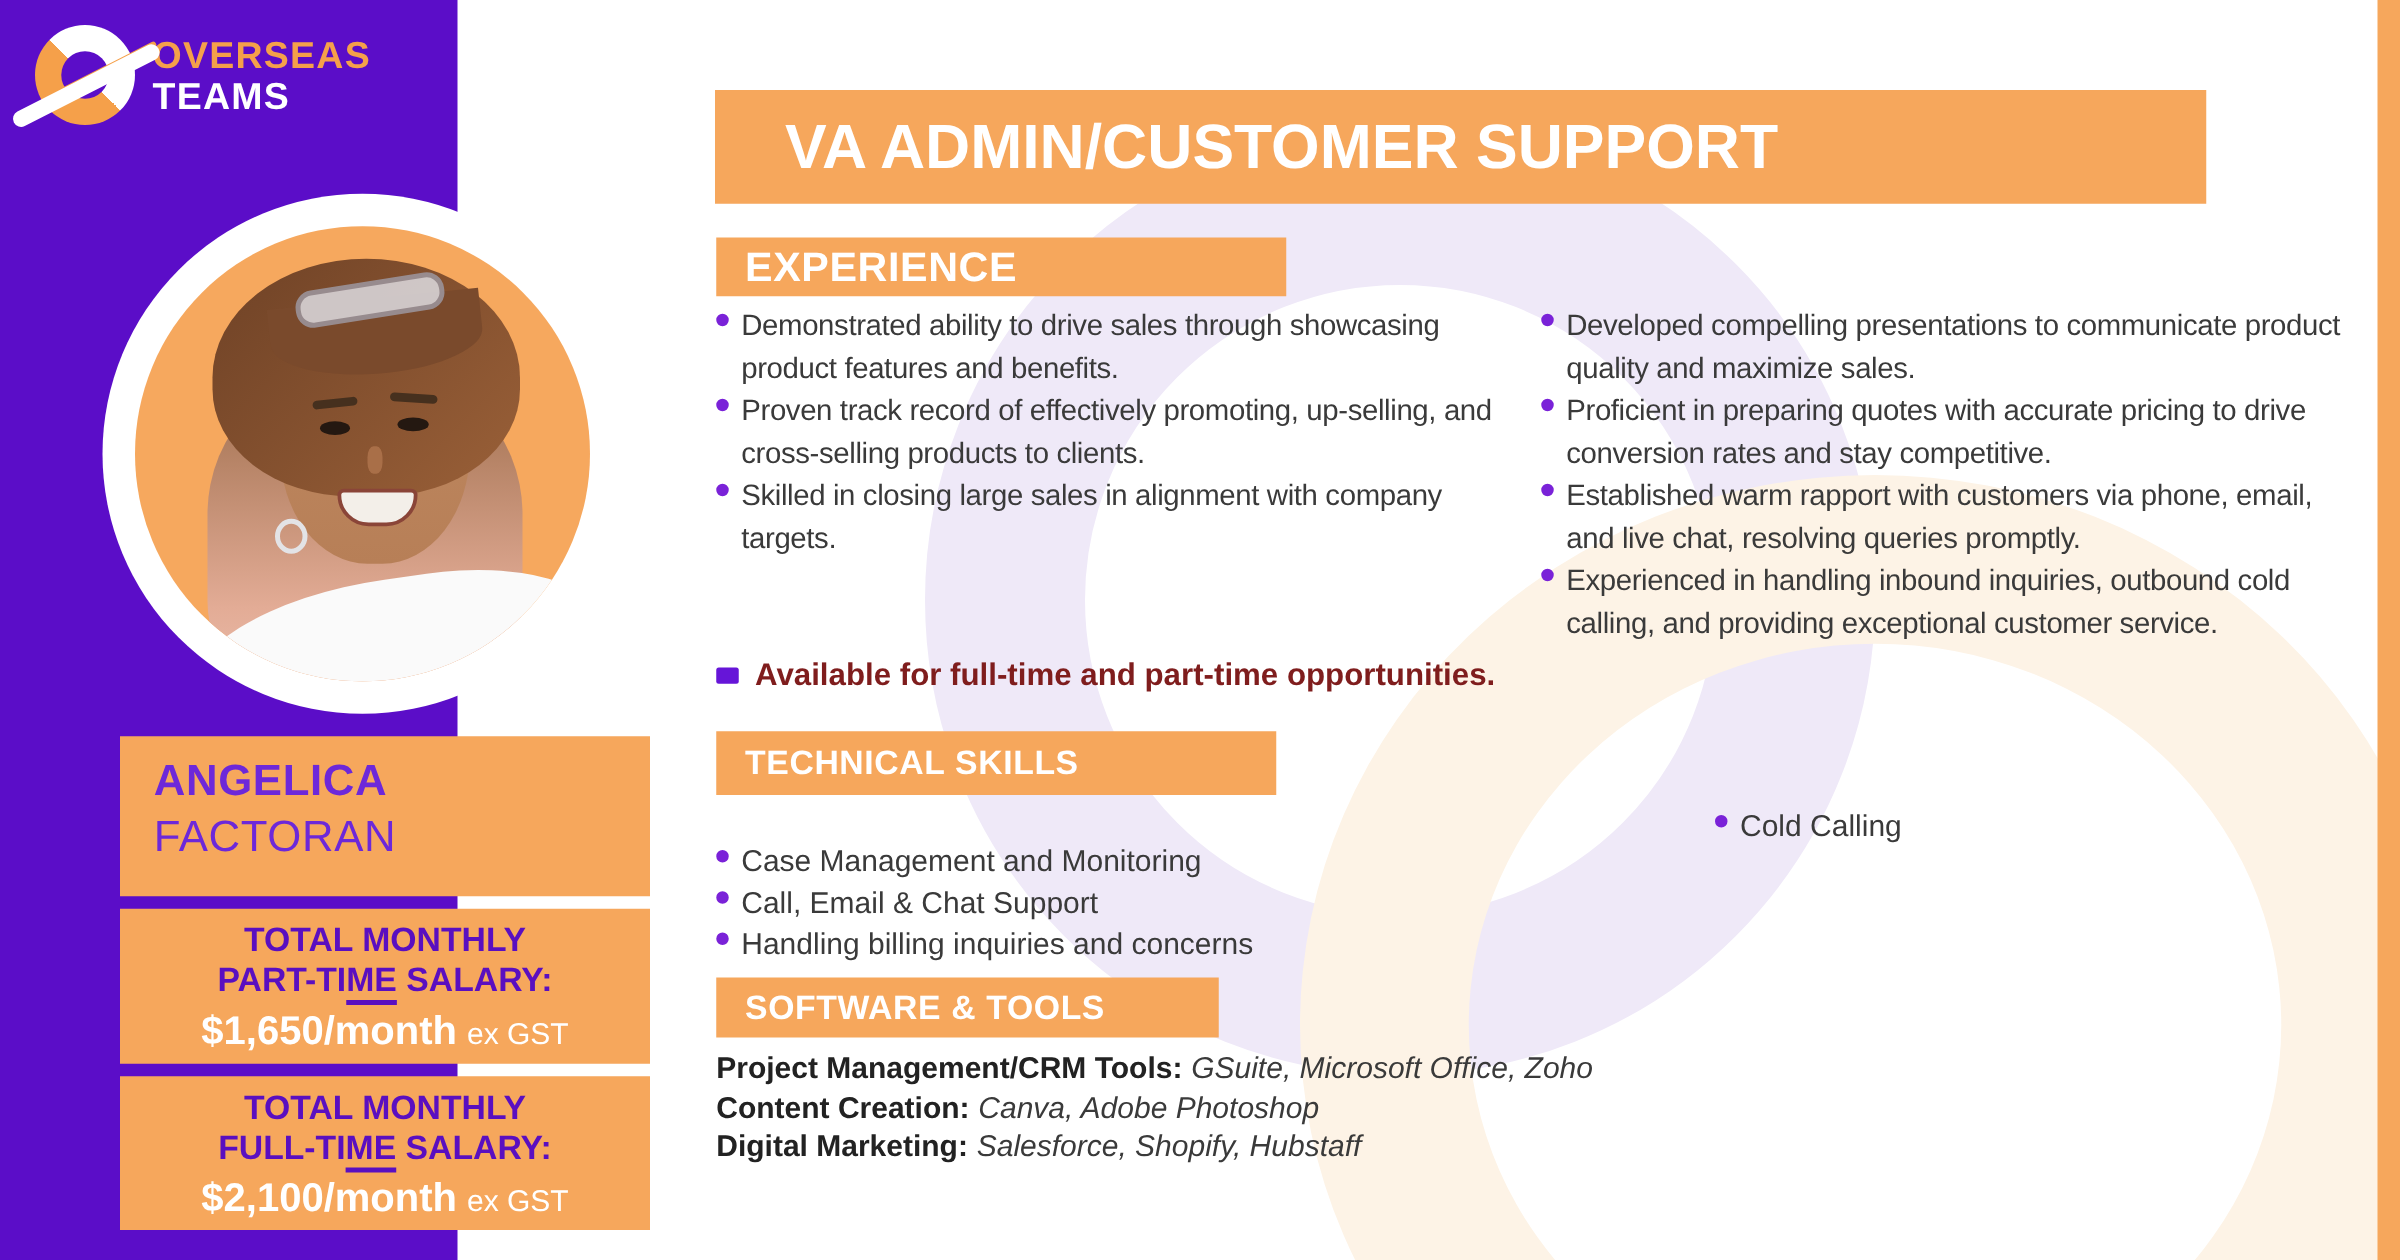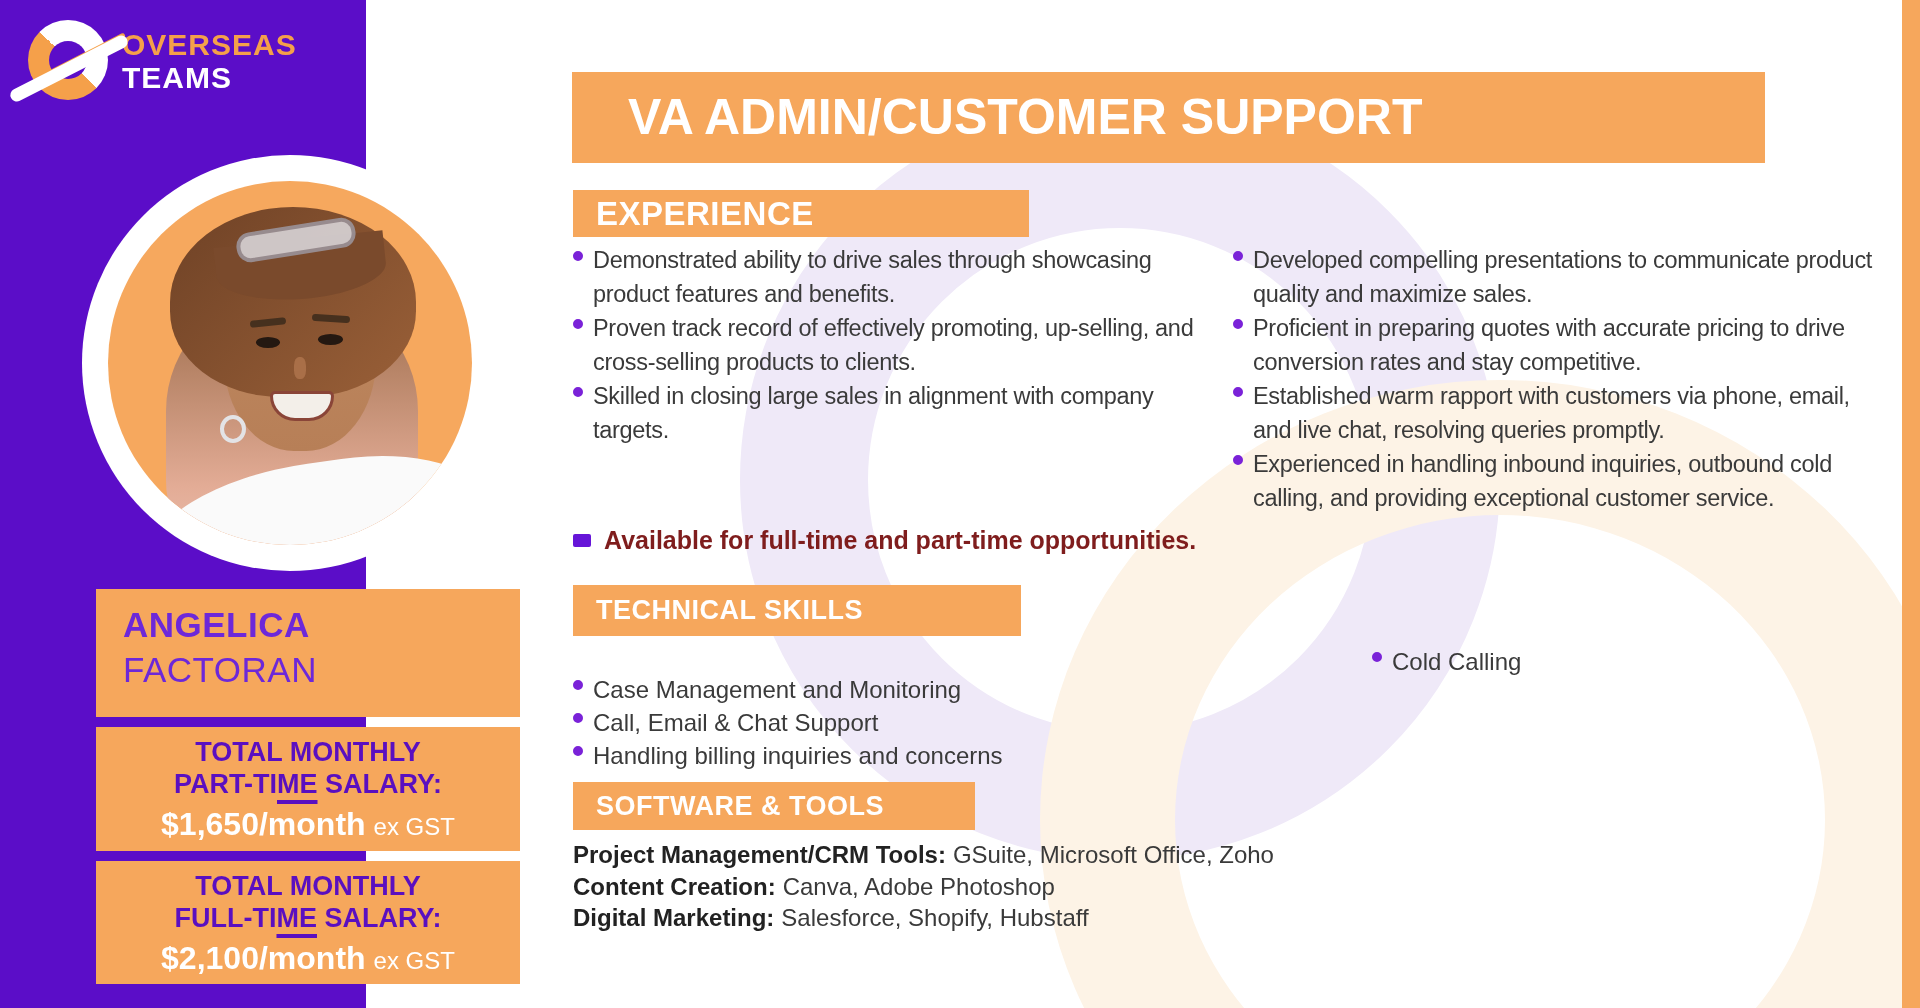--- a/index.html
+++ b/index.html
@@ -88,21 +88,21 @@
   .avail { left:573px; top:526px; display:flex; gap:13px; font-size:25px; font-weight:700;
     color:#7f1d1d; line-height:28px; }
   .avail-square { flex:none; width:18px; height:13px; margin-top:8px; background:#6615d8; border-radius:2px; }
   .skills-col { font-size:24px; line-height:33px; }
   .skills-col .dot { margin-top:7px; }
   .skills-col1 { left:573px;  top:645px; width:480px;margin-top:28px; }
   .skills-col2 { left:1072px; top:645px; width:280px; }
   .skills-col3 { left:1372px; top:645px; width:260px; }
   .soft-rows { left:573px; top:839px; font-size:24px; line-height:31.5px; width:900px; }
   .soft-label { font-weight:700; color:#222222; }
-  .soft-value { margin-left:7px; }
+  .soft-value { margin-left:7px;font-style:italic; }
 </style>
 </head>
 <body>
 
 <div class="canvas">
 
   <div class="wm wm-ring"></div>
   <div class="wm wm-cream"></div>
 
   <aside class="sidebar"></aside>

